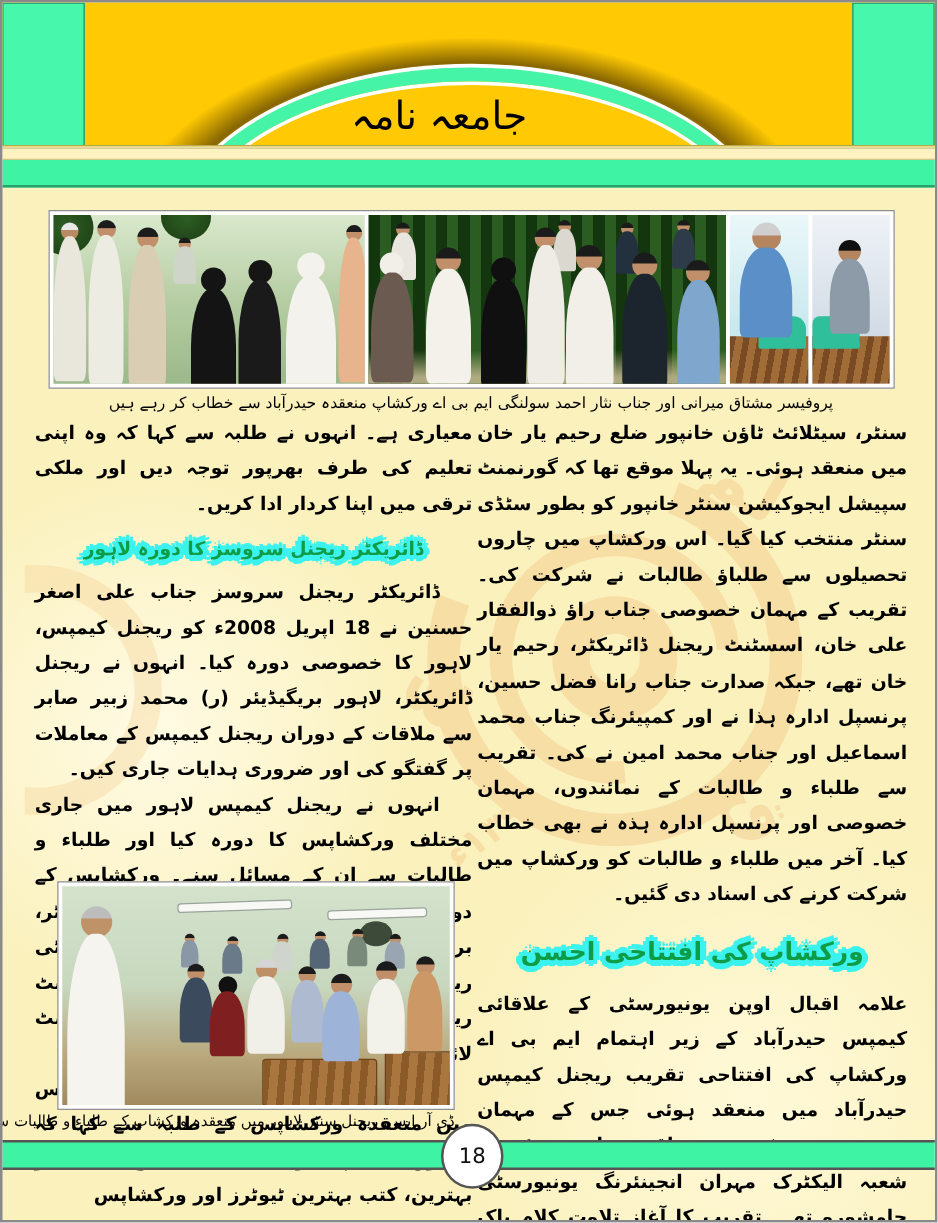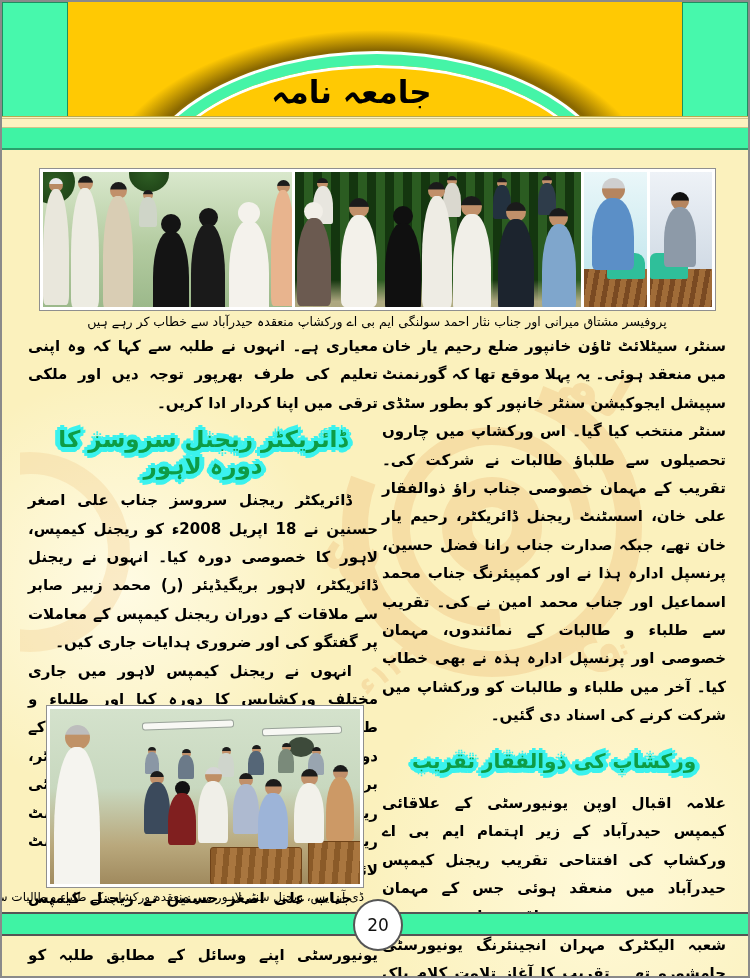--- a/index.html
+++ b/index.html
@@ -17,21 +17,21 @@
   #header{position:absolute;left:0;top:0;width:746px;height:115px;background:#ffc903;overflow:hidden;border-bottom:1px solid #b9a94e;}
   .side-bar{position:absolute;top:0;height:115px;width:66px;background:#47f8ac;border:1px solid #1f8f5f;}
   #side-left{left:0;}
   #side-right{right:0;}
   #arc-shadow{position:absolute;left:95px;top:28px;width:560px;height:330px;border-radius:50%;
      background:radial-gradient(closest-side, rgba(0,0,0,0) 72%, rgba(116,86,0,0.85) 88%, rgba(116,86,0,0) 100%);}
   #arc-ellipse{position:absolute;left:133px;top:52px;width:484px;height:290px;border-radius:50%;
      background:#ffc903;border:11px solid #45f4a7;
      box-shadow:0 0 0 3px #ffffff, inset 0 0 0 3px #ffffff;}
   #masthead{position:absolute;left:0;top:72px;width:699px;text-align:center;color:#000;
-     font-size:31px;font-weight:bold;letter-spacing:1px;}
+     font-size:31px;font-weight:normal;letter-spacing:1px;}
   .strip-cream{position:absolute;left:0;width:746px;background:#fdf2c0;border-top:1px solid #cfc48a;border-bottom:1px solid #cfc48a;}
   #strip1{top:116px;height:10px;}
   #band-teal{position:absolute;left:0;top:126px;width:746px;height:22px;background:#3ff3a4;border-bottom:2px solid #2aa06c;}
   
   #watermark{position:absolute;left:320px;top:365px;width:360px;height:360px;opacity:.55;pointer-events:none;}
   .wm-ring{position:absolute;border-radius:50%;border-style:solid;border-color:#f3cf93;}
   #wm-r1{left:20px;top:10px;width:300px;height:300px;border-width:26px;border-top-color:transparent;transform:rotate(-25deg);}
   #wm-r2{left:70px;top:60px;width:200px;height:200px;border-width:18px;border-right-color:transparent;transform:rotate(40deg);}
   #wm-r3{left:120px;top:110px;width:100px;height:100px;border-width:30px;}
   .wm-glyph{position:absolute;color:#f3cf93;font-weight:bold;}
@@ -69,21 +69,21 @@
   .indent{text-indent:26px;}
   .hgreen{
     color:#0e9c46;font-weight:bold;text-align:center;text-indent:0;
     text-shadow:
       -3px -3px 0 #3bf2ee, 0 -3px 0 #3bf2ee, 3px -3px 0 #3bf2ee,
       -3px  0   0 #3bf2ee, 3px  0   0 #3bf2ee,
       -3px  3px 0 #3bf2ee, 0  3px 0 #3bf2ee, 3px  3px 0 #3bf2ee,
       -5px 0 0 #3bf2ee, 5px 0 0 #3bf2ee, 0 5px 0 #3bf2ee, 0 -5px 0 #3bf2ee;
   }
   #head-right{margin:14px 0 10px 0;font-size:20px;line-height:35px;}
-  #head-left{margin:9px 0 6px 0;font-size:23px;line-height:27px;}
+  #head-left{margin:9px 0 6px 0;font-size:15px;line-height:27px;}
   
   #photo-bottom{left:44px;top:703px;width:318px;height:183px;display:block;}
   #scene-bottom{position:relative;width:100%;height:100%;overflow:hidden;
      background:linear-gradient(#d4e2cc 0%,#c8d8bf 45%,#b9a87c 78%,#a08a5e 100%);}
   .tube{position:absolute;height:8px;background:#f8f8f4;border:1px solid #9aa39a;border-radius:3px;}
   #fan{position:absolute;left:238px;top:28px;width:26px;height:20px;border-radius:50%;background:#3d4a3a;}
   .desk{position:absolute;background:repeating-linear-gradient(95deg,#8a5a28 0 6px,#a9763f 6px 13px);border-radius:3px;border:1px solid #6e4218;}
   #caption-bottom{left:44px;top:888px;width:318px;font-size:12px;}
   
   #footer-band{position:absolute;left:0;top:910px;width:746px;height:24px;background:#3ff3a4;border-top:2px solid #555;border-bottom:2px solid #555;}
@@ -217,21 +217,21 @@
           <div class="hd" style="width:13px;height:13px;background:linear-gradient(#1b1b1b 42%, #c1906a 46%)"></div>
           <div class="bd" style="width:24px;height:116px;background:#e8b48e"></div>
         </div>
       </div>
   </div>
   <div id="caption-top" class="caption">پروفیسر مشتاق میرانی اور جناب نثار احمد سولنگی ایم بی اے ورکشاپ منعقدہ حیدرآباد سے خطاب کر رہے ہیں</div>
 
   <div id="col-right" class="col">
     <p>سنٹر، سیٹلائٹ ٹاؤن خانپور ضلع رحیم یار خان میں منعقد ہوئی۔ یہ پہلا موقع تھا کہ گورنمنٹ سپیشل ایجوکیشن سنٹر خانپور کو بطور سٹڈی سنٹر منتخب کیا گیا۔ اس ورکشاپ میں چاروں تحصیلوں سے طلباؤ طالبات نے شرکت کی۔ تقریب کے مہمان خصوصی جناب راؤ ذوالفقار علی خان، اسسٹنٹ ریجنل ڈائریکٹر، رحیم یار خان تھے، جبکہ صدارت جناب رانا فضل حسین، پرنسپل ادارہ ہذا نے اور کمپیئرنگ جناب محمد اسماعیل اور جناب محمد امین نے کی۔ تقریب سے طلباء و طالبات کے نمائندوں، مہمان خصوصی اور پرنسپل ادارہ ہذہ نے بھی خطاب کیا۔ آخر میں طلباء و طالبات کو ورکشاپ میں شرکت کرنے کی اسناد دی گئیں۔</p>
     <div id="head-right" class="hgreen">
-      <div>ورکشاپ کی ذوالفقار تقریب</div>
+      <div>ورکشاپ کی افتتاحی احسن</div>
     </div>
     <p>علامہ اقبال اوپن یونیورسٹی کے علاقائی کیمپس حیدرآباد کے زیر اہتمام ایم بی اے ورکشاپ کی افتتاحی تقریب ریجنل کیمپس حیدرآباد میں منعقد ہوئی جس کے مہمان خصوصی پروفیسر مشتاق میرانی چیئرمین شعبہ الیکٹرک مہران انجینئرنگ یونیورسٹی جامشورو تھے۔ تقریب کا آغاز تلاوت کلام پاک سے ہوا، ریجنل ڈائریکٹر نثار احمد سولنگی نے معزز مہمانوں کو خوش آمدید کہا انہوں نے ایم بی اے ورکشاپ کی اہمیت و افادیت پر روشنی ڈالی اور یونیورسٹی کے آئندہ پروگراموں کے بارے میں بھی آگاہی فراہم کی۔</p>
 
   </div>
 
   <div id="col-left" class="col">
     <p>معیاری ہے۔ انہوں نے طلبہ سے کہا کہ وہ اپنی تعلیم کی طرف بھرپور توجہ دیں اور ملکی ترقی میں اپنا کردار ادا کریں۔</p>
     <div id="head-left" class="hgreen">ڈائریکٹر ریجنل سروسز کا دورہ لاہور</div>
     <p class="indent">ڈائریکٹر ریجنل سروسز جناب علی اصغر حسنین نے 18 اپریل 2008ء کو ریجنل کیمپس، لاہور کا خصوصی دورہ کیا۔ انہوں نے ریجنل ڈائریکٹر، لاہور بریگیڈیئر (ر) محمد زبیر صابر سے ملاقات کے دوران ریجنل کیمپس کے معاملات پر گفتگو کی اور ضروری ہدایات جاری کیں۔</p>
     <p class="indent">انہوں نے ریجنل کیمپس لاہور میں جاری مختلف ورکشاپس کا دورہ کیا اور طلباء و طالبات سے ان کے مسائل سنے۔ ورکشاپس کے دورے کے دوران ان کے ہمراہ ریجنل ڈائریکٹر، بریگیڈیئر (ر) محمد زبیر صابر صاحب، ڈپٹی ریجنل ڈائریکٹر قیصر عباس کاظمی اسسٹنٹ ریجنل ڈائریکٹر احسن شکور اور اسسٹنٹ لائبریرین محمد شاہد سرویا بھی موجود تھے۔</p>
@@ -300,16 +300,16 @@
         <div class="pr" style="left: 4px; top: 16px; width: 46px;">
           <div class="hd" style="width:25px;height:25px;background:linear-gradient(#bdbdbd 36%,#c09267 42%)"></div>
           <div class="bd" style="width:46px;height:156px;background:#f5f4ef"></div>
         </div>
       </div>
   </div>
   <div id="caption-bottom" class="caption">ڈی آر ایس، ریجنل سنٹر لاہور میں منعقدہ ورکشاپ کے طلباء و طالبات سے خطاب کر رہے ہیں</div>
 
   <div id="footer-band"></div>
   <div id="page-num-circle">
-    <span>20</span>
+    <span>18</span>
   </div>
 
 </div>
 
 </body></html>

